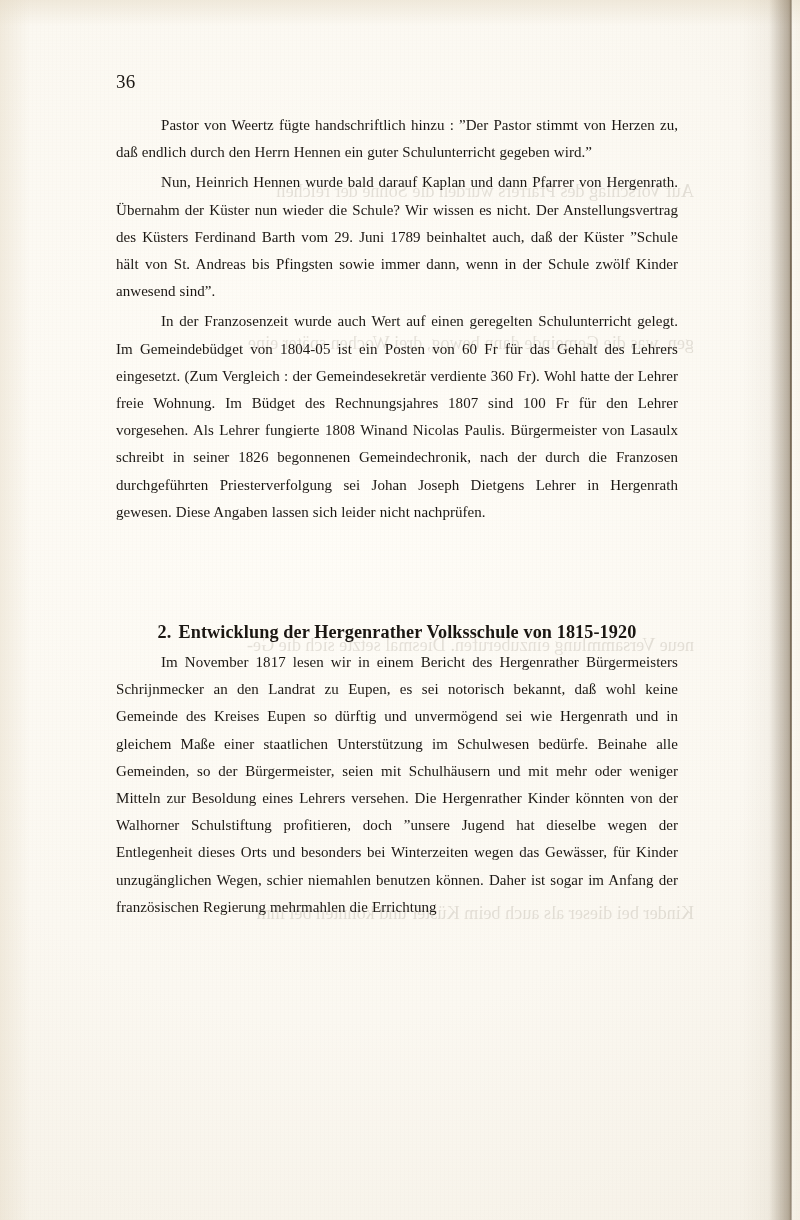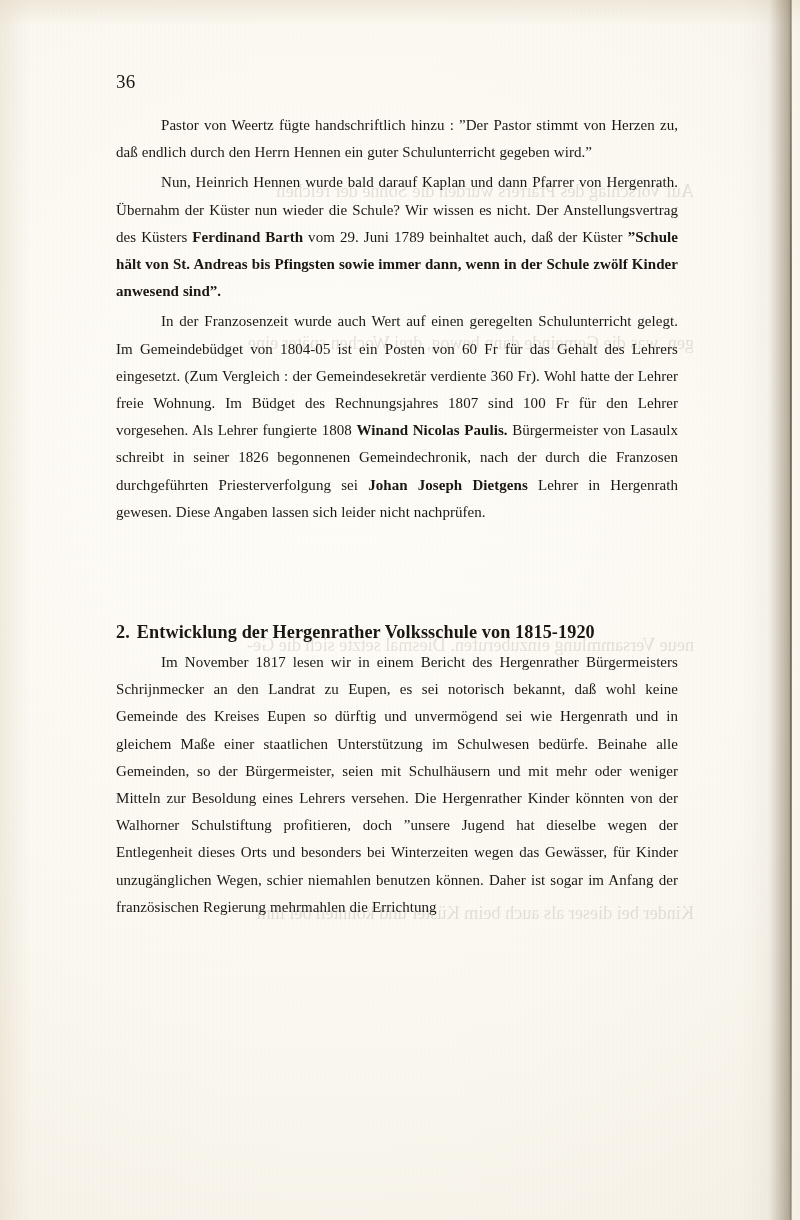--- a/index.html
+++ b/index.html
@@ -91,29 +91,30 @@
     font-size: 15px;
     line-height: 27.2px;
     text-align: justify;
     text-indent: 45px;
     letter-spacing: .05px;
     word-spacing: .2px;
     hyphens: manual;
   }
   p.body-par:last-child { margin-bottom: 8px; }
 
-  p.body-par b { font-weight: bold; }
+  p.body-par b { font-weight: normal; }
 
   .section-heading {
     margin: 26px 0 3px 0;
     font-size: 18.2px;
     line-height: 27px;
     font-weight: bold;
     text-indent: 0;
     letter-spacing: .1px;
+    text-align: center;
   }
   .section-heading .num { margin-right: 7px; }
 
   .gap-ghost { height: 64px; }
 
   
   .showthrough {
     position: absolute;
     left: 118px;
     width: 576px;

